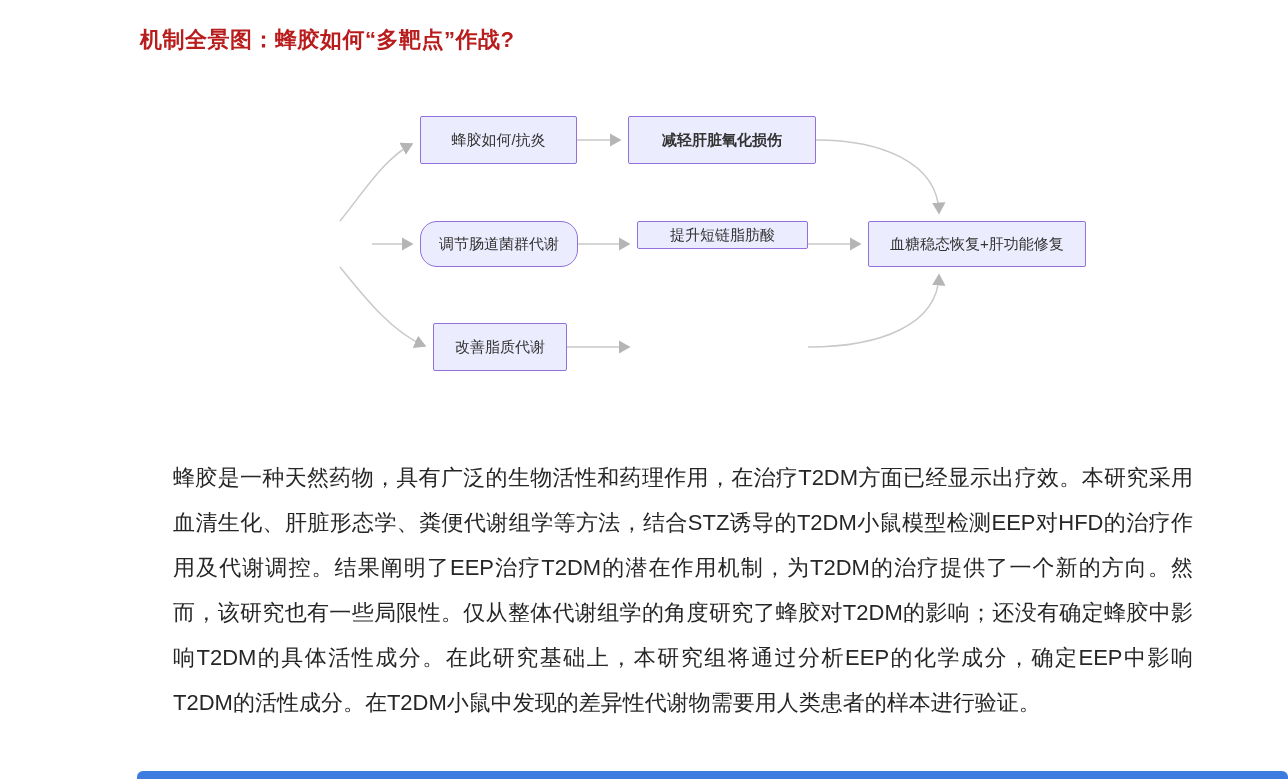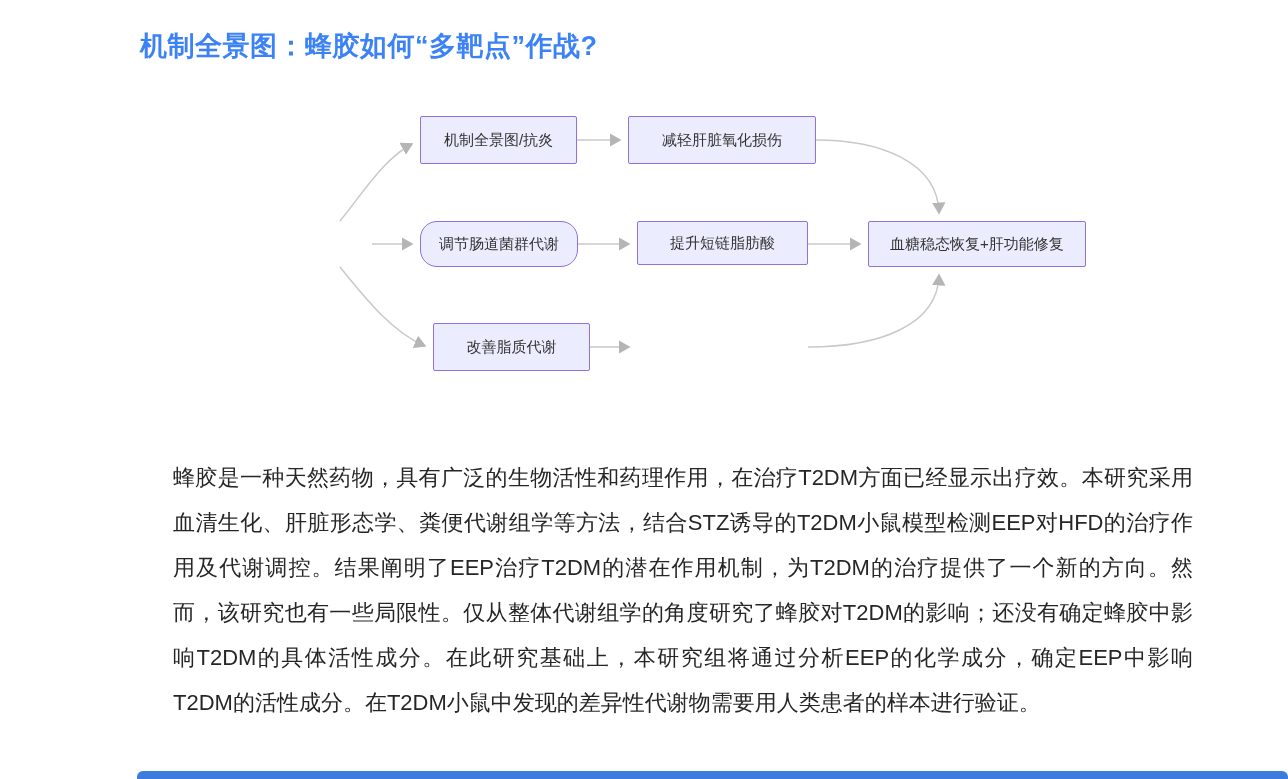--- a/index.html
+++ b/index.html
@@ -12,23 +12,23 @@
     position: relative;
     width: 1288px;
     height: 779px;
     background: #ffffff;
     overflow: hidden;
   }
   .page-title {
     position: absolute;
     left: 140px;
     top: 10px;
-    font-size: 27px;
+    font-size: 22px;
     font-weight: bold;
-    color: #3b82f6;
+    color: #b91c1c;
     letter-spacing: 0.5px;
   }
   .diagram {
     position: absolute;
     left: 0;
     top: 0;
     width: 1288px;
     height: 420px;
   }
   .edges-svg {
@@ -47,23 +47,23 @@
     display: flex;
     align-items: center;
     justify-content: center;
     font-size: 15px;
     color: #333333;
     white-space: nowrap;
   }
   .node-source  { left: 197px; top: 221px; width: 175px; height: 46px; }
   .node-mech1   { left: 420px; top: 116px; width: 157px; height: 48px; }
   .node-mech2   { left: 420px; top: 221px; width: 158px; height: 46px; border-radius: 17px; }
-  .node-mech3   { left: 433px; top: 323px; width: 157px; height: 48px; }
-  .node-effect1 { left: 628px; top: 116px; width: 188px; height: 48px; }
-  .node-effect2 { left: 637px; top: 221px; width: 171px; height: 44px; }
+  .node-mech3   { left: 433px; top: 323px; width: 134px; height: 48px; }
+  .node-effect1 { left: 628px; top: 116px; width: 188px; height: 48px; font-weight: bold; }
+  .node-effect2 { left: 637px; top: 221px; width: 171px; height: 28px; }
   .node-effect3 { left: 637px; top: 323px; width: 171px; height: 48px; }
   .node-outcome { left: 868px; top: 221px; width: 218px; height: 46px; }
   .body-paragraph {
     position: absolute;
     left: 137px;
     top: 433px;
     width: 1020px;
     font-size: 22px;
     line-height: 45px;
     color: #262626;
@@ -102,21 +102,21 @@
         <path d="M 577 140 L 620 140" marker-end="url(#arrowhead)"></path>
         <path d="M 578 244 L 629 244" marker-end="url(#arrowhead)"></path>
         <path d="M 564 347 L 629 347" marker-end="url(#arrowhead)"></path>
         <path d="M 816 140 C 880 140, 938 162, 939 213" marker-end="url(#arrowhead)"></path>
         <path d="M 808 244 L 860 244" marker-end="url(#arrowhead)"></path>
         <path d="M 808 347 C 880 347, 938 325, 939 275" marker-end="url(#arrowhead)"></path>
       </g>
     </svg>
 
     <div class="node node-mech1">
-      <span>机制全景图/抗炎</span>
+      <span>蜂胶如何/抗炎</span>
     </div>
     <div class="node node-mech2">
       <span>调节肠道菌群代谢</span>
     </div>
     <div class="node node-mech3">
       <span>改善脂质代谢</span>
     </div>
     <div class="node node-effect1">
       <span>减轻肝脏氧化损伤</span>
     </div>

